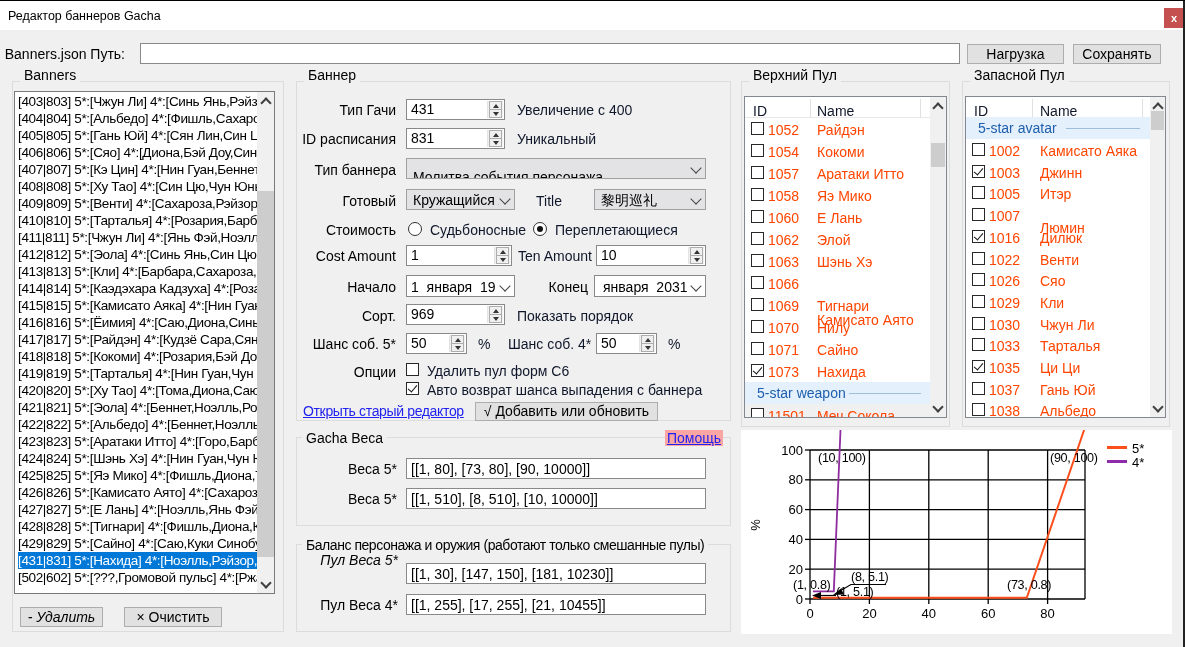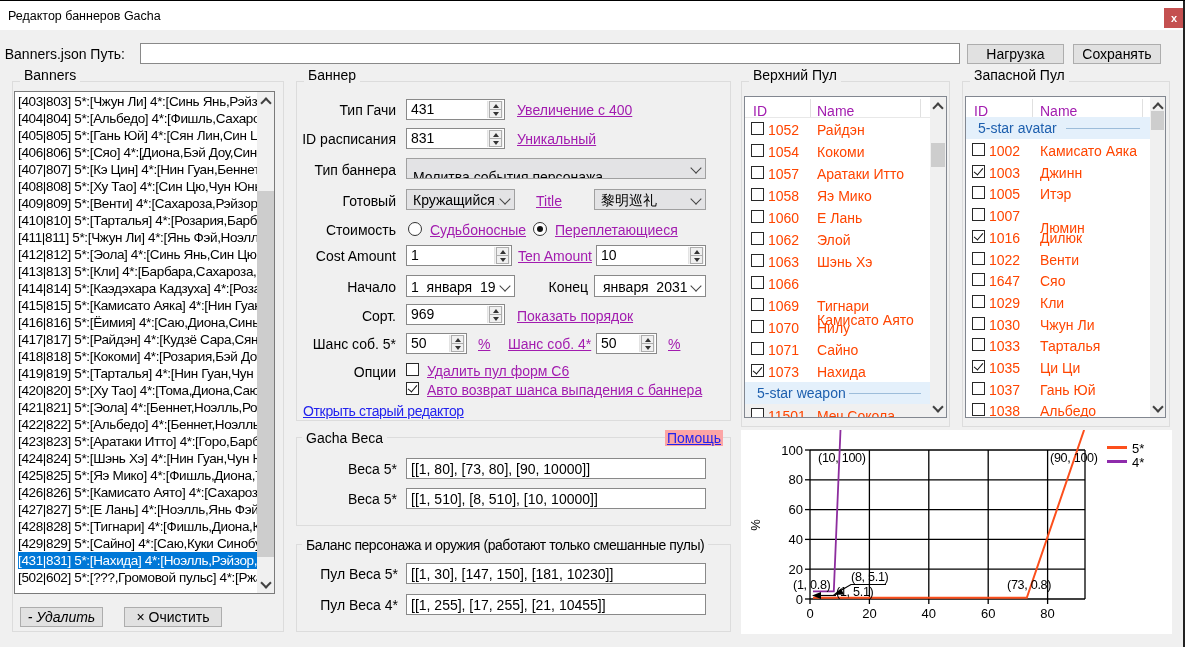--- a/index.html
+++ b/index.html
@@ -1,19 +1,19 @@
 <!DOCTYPE html>
 <html><head>
 <meta charset="utf-8">
 <style>
 html,body{margin:0;padding:0;}
 body{width:1185px;height:647px;overflow:hidden;font-family:"Liberation Sans",sans-serif;}
 #win{position:relative;width:1185px;height:647px;background:#f0f0f0;overflow:hidden;}
 .abs{position:absolute;}
-.lbl{position:absolute;font-size:14px;color:#a21caf;white-space:nowrap;text-decoration:underline;}
+.lbl{position:absolute;font-size:14px;color:#0f172a;white-space:nowrap;}
 .rlbl{position:absolute;font-size:14px;color:#000;white-space:nowrap;text-align:right;}
 .tb{position:absolute;background:#fff;border:1px solid #898989;box-sizing:border-box;font-size:14px;color:#000;padding:1px 4px;white-space:nowrap;overflow:hidden;}
 .btn{position:absolute;background:#e1e1e1;border:1px solid #adadad;box-sizing:border-box;font-size:14px;color:#000;text-align:center;}
 .grp{position:absolute;border:1px solid #dcdcdc;box-sizing:border-box;}
 .glab{position:absolute;font-size:14px;color:#000;background:#f0f0f0;padding:0 4px;white-space:nowrap;}
 .cmb{position:absolute;background:#e3e3e5;border:1px solid #a0a0a0;box-sizing:border-box;font-size:14px;color:#000;padding:1px 6px;white-space:nowrap;overflow:hidden;}
 .chev{position:absolute;width:7px;height:7px;border-right:1.4px solid #444;border-bottom:1.4px solid #444;transform:rotate(45deg);}
 .spinbox{position:absolute;background:#fff;border:1px solid #898989;box-sizing:border-box;}
 .spin{position:absolute;right:1px;width:15px;background:#f0f0f0;border-left:1px solid #e3e3e3;}
 .spbtn{position:absolute;left:1px;right:1px;background:#f0f0f0;border:1px solid #adadad;box-sizing:border-box;}
@@ -214,32 +214,33 @@
   </div>
   <div class="lbl" style="left:668px;top:336px;">%</div>
 
   <div class="rlbl" style="left:200px;top:364px;width:196px;">Опции</div>
   <div class="chk" style="left:406px;top:363px;"></div>
   <div class="lbl" style="left:427px;top:363px;">Удалить пул форм С6</div>
   <div class="chk on" style="left:406px;top:382px;"></div>
   <div class="lbl" style="left:427px;top:382px;">Авто возврат шанса выпадения с баннера</div>
 
   <div class="lnk" style="left:303px;top:403px;letter-spacing:-0.35px;">Открыть старый редактор</div>
+  <div class="btn" style="left:475px;top:402px;width:183px;height:19px;line-height:17px;">√ Добавить или обновить</div>
 
   <div class="grp" style="left:296px;top:437px;width:435px;height:89px;"></div>
   <div class="glab" style="left:302px;top:430px;">Gacha Веса</div>
   <div class="lnk" style="right:462px;top:430px;background:#fca5a5;padding:0 2px;">Помощь</div>
   <div class="rlbl" style="left:200px;top:461px;width:197px;">Веса 5*</div>
   <div class="tb" style="left:406px;top:458px;width:300px;height:21px;padding-top:2px;">[[1, 80], [73, 80], [90, 10000]]</div>
   <div class="rlbl" style="left:200px;top:491px;width:197px;">Веса 5*</div>
   <div class="tb" style="left:406px;top:488px;width:300px;height:21px;padding-top:2px;">[[1, 510], [8, 510], [10, 10000]]</div>
 
   <div class="grp" style="left:296px;top:544px;width:435px;height:88px;"></div>
   <div class="glab" style="left:302px;top:537px;letter-spacing:-0.45px;">Баланс персонажа и оружия (работают только смешанные пулы)</div>
-  <div class="rlbl" style="left:200px;top:566px;width:198px;">Пул Веса 5*</div>
+  <div class="rlbl" style="left:200px;top:552px;width:198px;font-style:italic;">Пул Веса 5*</div>
   <div class="tb" style="left:406px;top:563px;width:300px;height:21px;padding-top:2px;">[[1, 30], [147, 150], [181, 10230]]</div>
   <div class="rlbl" style="left:200px;top:597px;width:198px;">Пул Веса 4*</div>
   <div class="tb" style="left:406px;top:594px;width:300px;height:21px;padding-top:2px;">[[1, 255], [17, 255], [21, 10455]]</div>
 
   <div class="grp" style="left:741px;top:81px;width:209px;height:346px;"></div>
   <div class="glab" style="left:749px;top:67px;">Верхний Пул</div>
   <div id="pool1" class="abs" style="left:744px;top:96px;width:203px;height:322px;background:#fff;border:1px solid #828790;box-sizing:border-box;overflow:hidden;">
 <div class="lbl" style="left:8px;top:6px;">ID</div>
 <div class="lbl" style="left:72px;top:6px;">Name</div>
 <div class="abs" style="left:65px;top:2px;width:1px;height:18px;background:#e0e0e0;"></div>
@@ -318,21 +319,21 @@
 <div class="chk" style="left:6px;top:111.1px;"></div>
 <div class="pid" style="left:23px;top:111.1px;">1007</div>
 <div class="pname" style="left:74px;top:111.1px;margin-top:12px;">Люмин</div>
 <div class="chk on" style="left:6px;top:132.8px;"></div>
 <div class="pid" style="left:23px;top:132.8px;">1016</div>
 <div class="pname" style="left:74px;top:132.8px;">Дилюк</div>
 <div class="chk" style="left:6px;top:154.5px;"></div>
 <div class="pid" style="left:23px;top:154.5px;">1022</div>
 <div class="pname" style="left:74px;top:154.5px;">Венти</div>
 <div class="chk" style="left:6px;top:176.2px;"></div>
-<div class="pid" style="left:23px;top:176.2px;">1647</div>
+<div class="pid" style="left:23px;top:176.2px;">1026</div>
 <div class="pname" style="left:74px;top:176.2px;">Сяо</div>
 <div class="chk" style="left:6px;top:197.9px;"></div>
 <div class="pid" style="left:23px;top:197.9px;">1029</div>
 <div class="pname" style="left:74px;top:197.9px;">Кли</div>
 <div class="chk" style="left:6px;top:219.6px;"></div>
 <div class="pid" style="left:23px;top:219.6px;">1030</div>
 <div class="pname" style="left:74px;top:219.6px;">Чжун Ли</div>
 <div class="chk" style="left:6px;top:241.3px;"></div>
 <div class="pid" style="left:23px;top:241.3px;">1033</div>
 <div class="pname" style="left:74px;top:241.3px;">Тарталья</div>

